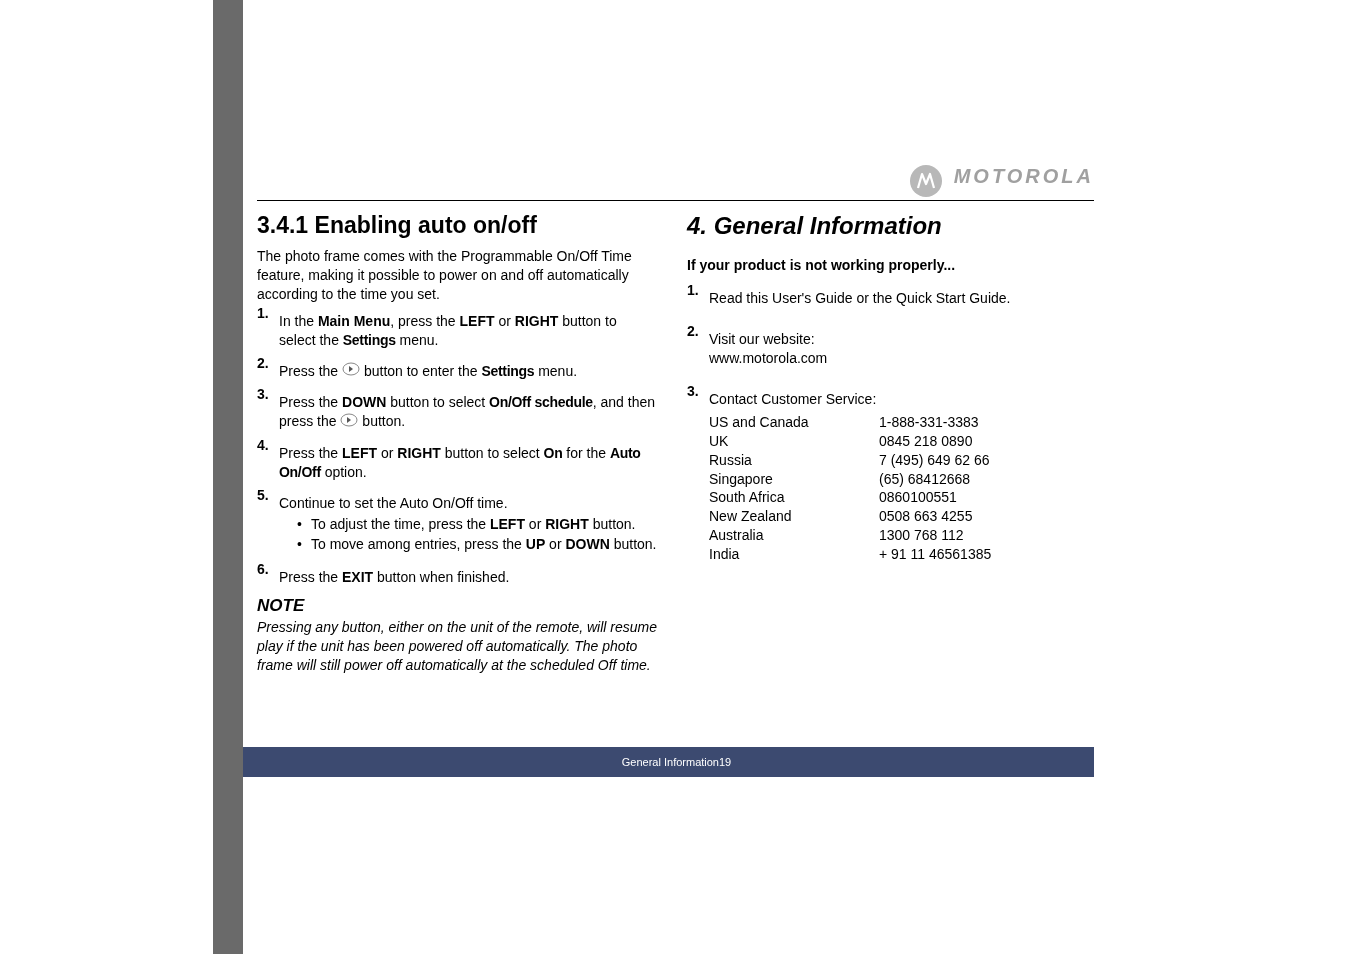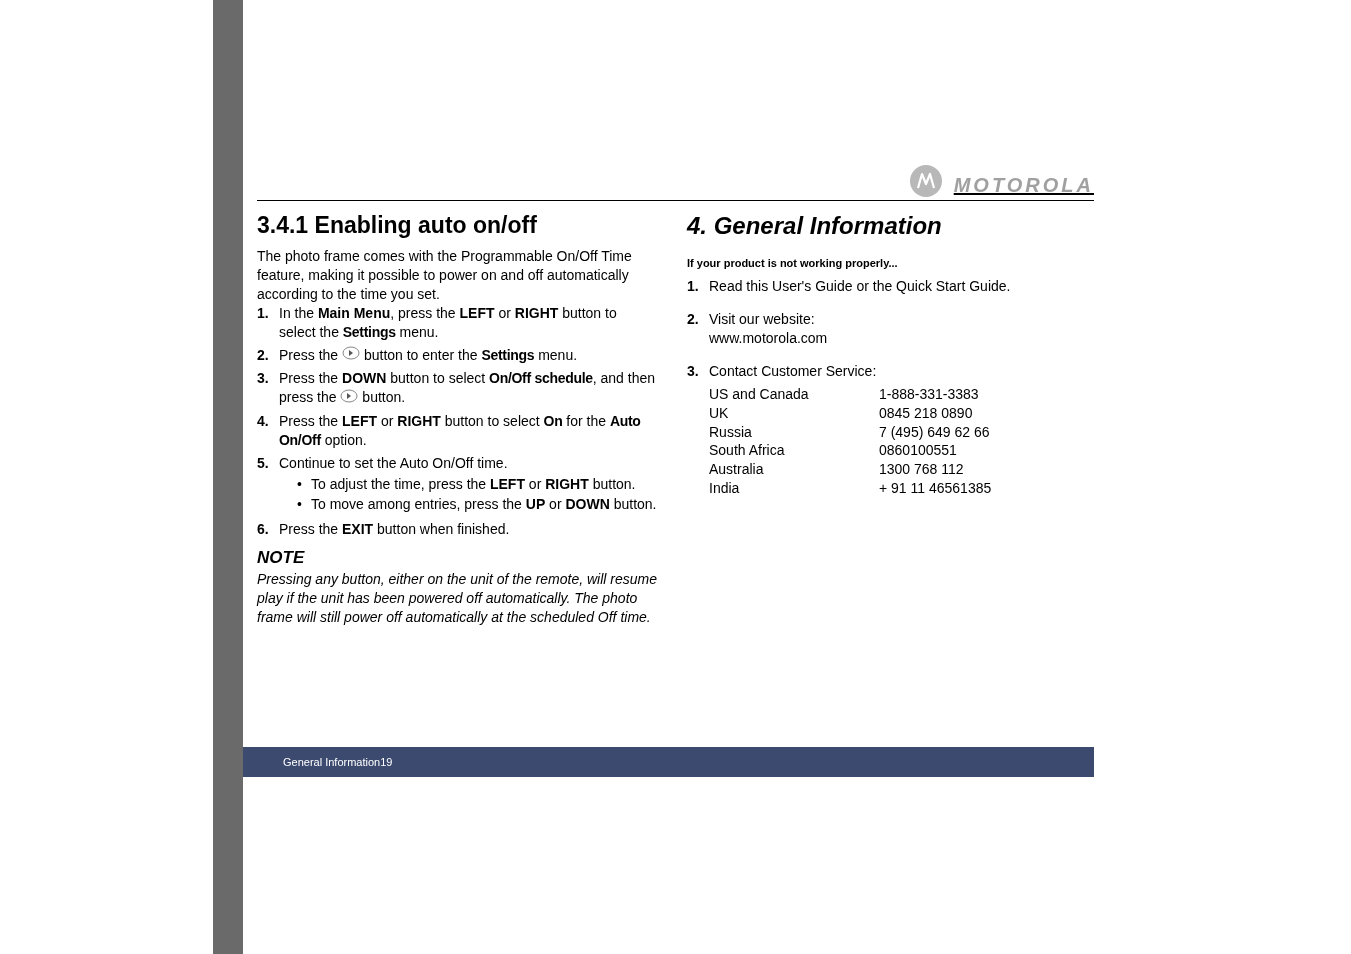--- a/index.html
+++ b/index.html
@@ -13,23 +13,22 @@
     .page {
       position: relative;
       width: 100%;
       height: 100%;
     }
     .header-bar {
       position: absolute;
       top: 165px;
       right: 257px;
       display: flex;
-      align-items: flex-end;
+      align-items: flex-start;
       gap: 12px;
-      text-decoration: underline;
     }
     .logo-circle {
       width: 32px;
       height: 32px;
       border-radius: 50%;
       background: #b8b8b8;
       display: flex;
       align-items: center;
       justify-content: center;
     }
@@ -84,20 +83,21 @@
     ol.steps > li {
       display: flex;
       margin-bottom: 4px;
     }
     ol.steps > li .num {
       font-weight: bold;
       min-width: 22px;
     }
     ol.steps > li .step-body {
       flex: 1;
+      margin-top: 8px;
     }
     ul.sub {
       list-style: none;
       padding-left: 18px;
       margin-top: 2px;
     }
     ul.sub li {
       position: relative;
       padding-left: 14px;
       margin-bottom: 2px;
@@ -117,21 +117,21 @@
       font-weight: bold;
       font-style: italic;
       font-size: 17px;
       margin-top: 8px;
     }
     .note-body {
       font-style: italic;
     }
     .sub-head {
       font-weight: bold;
-      font-size: 11px;
+      font-size: 14px;
       margin-bottom: 6px;
     }
     .contact-table {
       margin-top: 4px;
       margin-left: 0;
     }
     .contact-row {
       display: flex;
     }
     .contact-row .region {
@@ -149,21 +149,21 @@
       position: absolute;
       bottom: 177px;
       left: 243px;
       right: 257px;
       height: 30px;
       background: #3c4a70;
       color: #fff;
       font-size: 11px;
       display: flex;
       align-items: center;
-      justify-content: flex-start;
+      justify-content: center;
       padding: 0 24px 0 40px;
     }
   </style>
 </head>
 <body>
 
 <div class="page">
 
   <div class="left-bar"></div>
 
@@ -274,22 +274,30 @@
                 </div>
                 <div class="contact-row">
                   <span class="region">UK</span>
                   <span>0845 218 0890</span>
                 </div>
                 <div class="contact-row">
                   <span class="region">Russia</span>
                   <span>7 (495) 649 62 66</span>
                 </div>
                 <div class="contact-row">
+                  <span class="region">Singapore</span>
+                  <span>(65) 68412668</span>
+                </div>
+                <div class="contact-row">
                   <span class="region">South Africa</span>
                   <span>0860100551</span>
+                </div>
+                <div class="contact-row">
+                  <span class="region">New Zealand</span>
+                  <span>0508 663 4255</span>
                 </div>
                 <div class="contact-row">
                   <span class="region">Australia</span>
                   <span>1300 768 112</span>
                 </div>
                 <div class="contact-row">
                   <span class="region">India</span>
                   <span>+ 91 11 46561385</span>
                 </div>
               </div>

